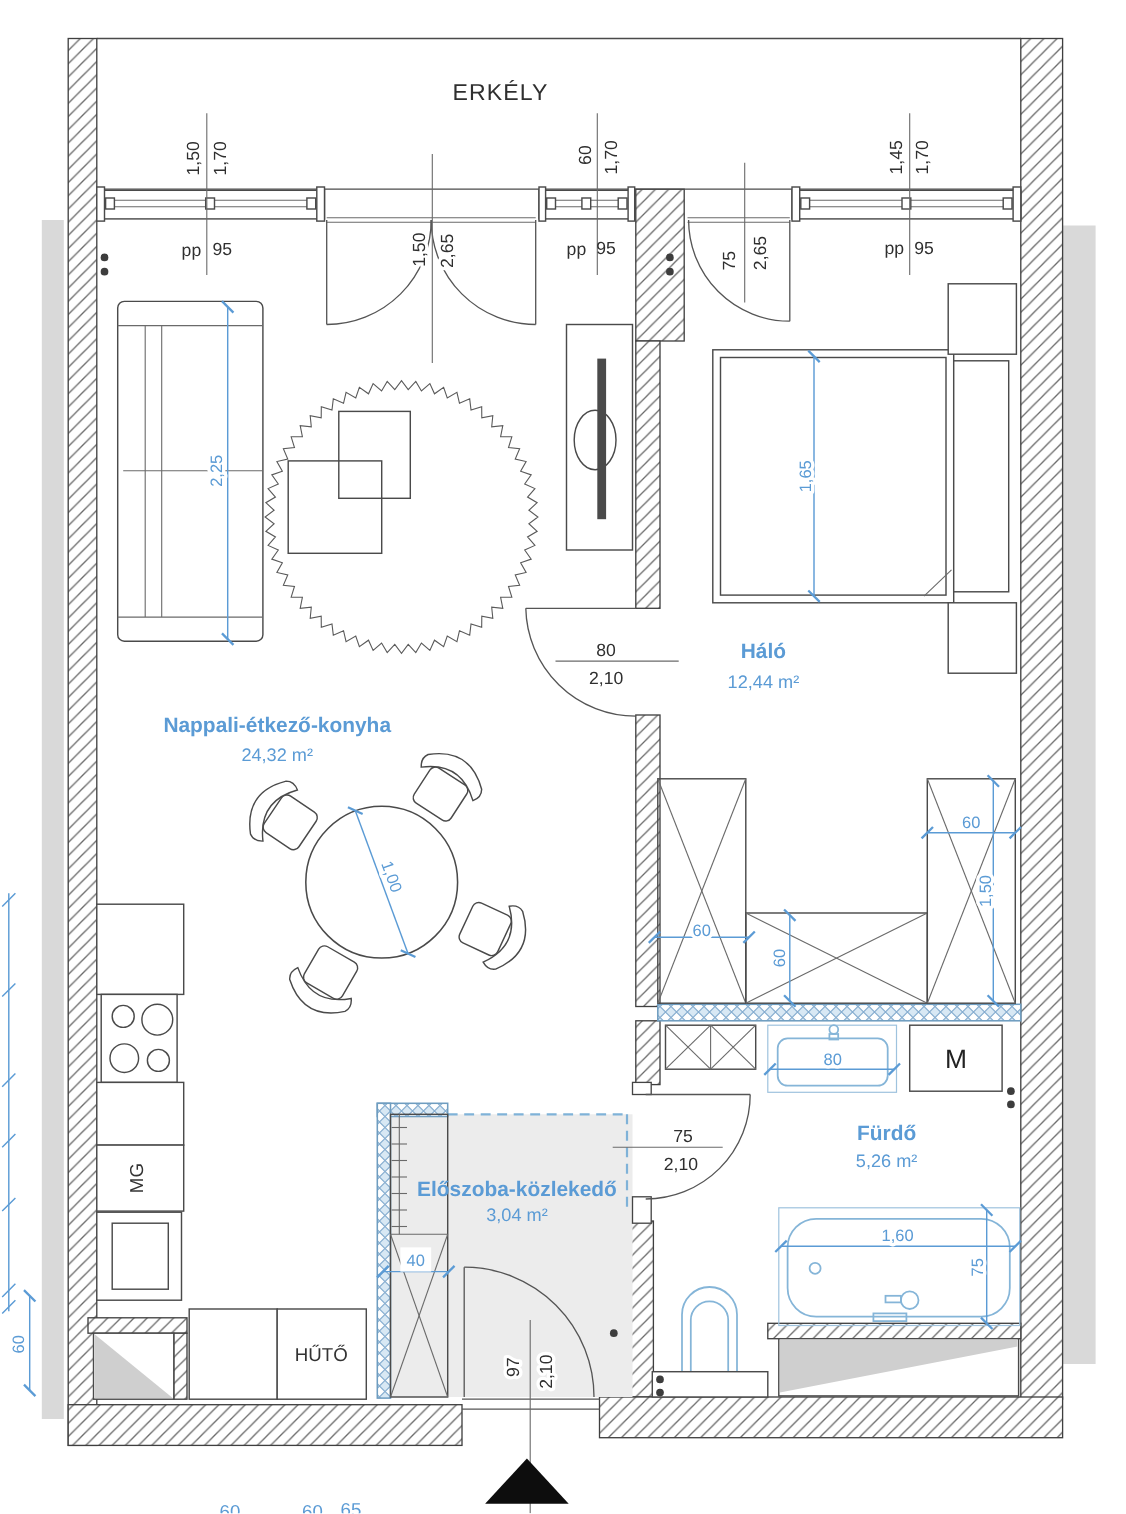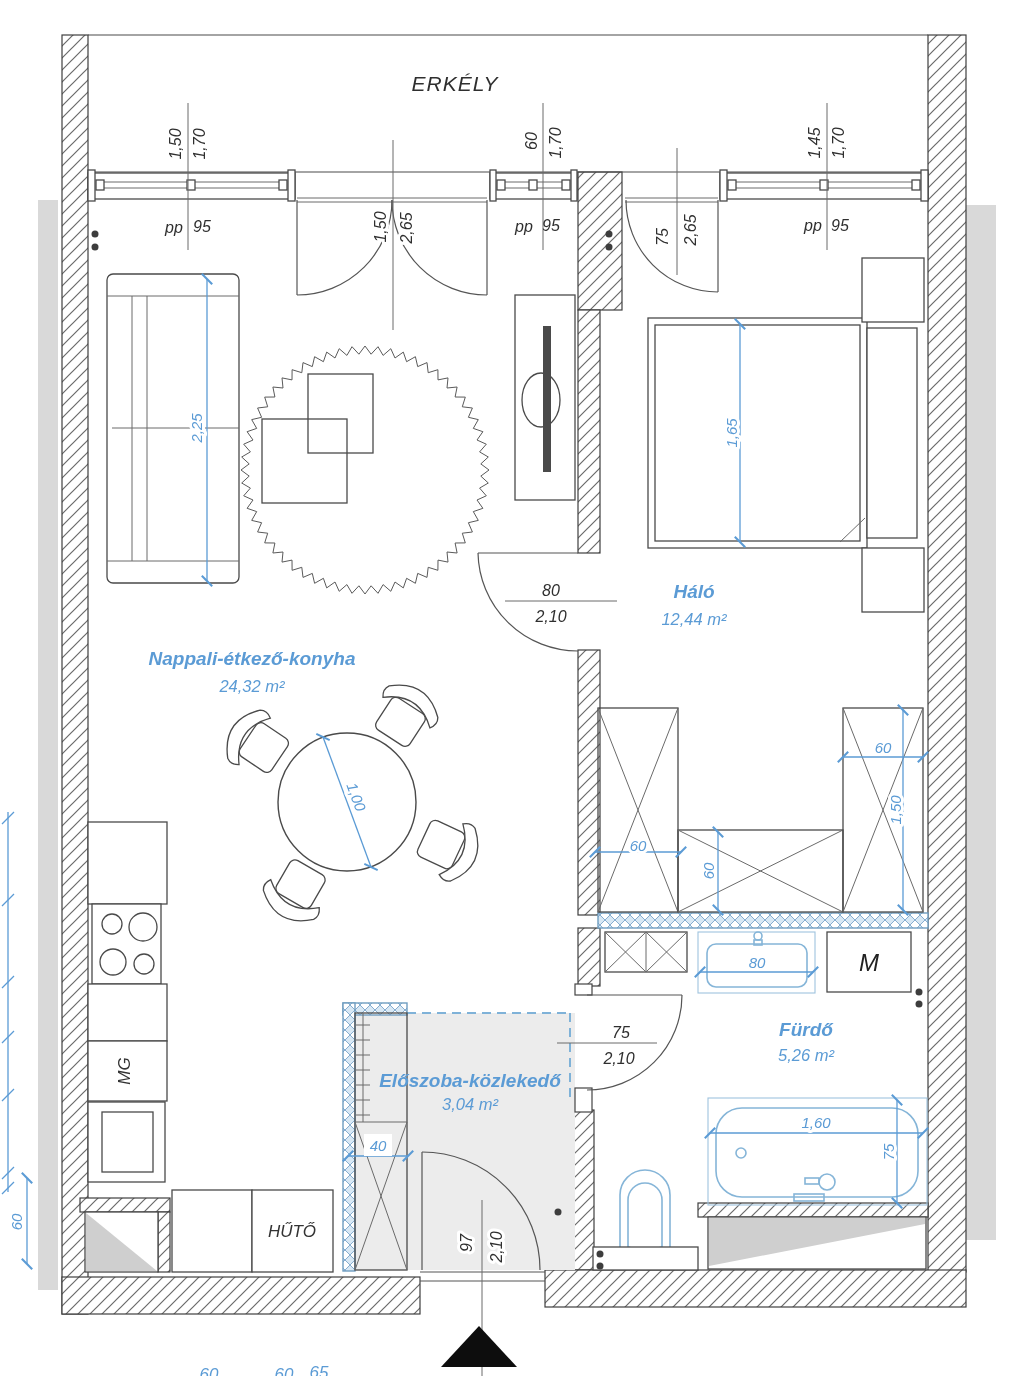--- a/index.html
+++ b/index.html
@@ -1,17 +1,17 @@
 <!DOCTYPE html>
 <html><head>
 <meta charset="utf-8">
 <style>
   html,body{margin:0;padding:0;background:#fff;}
   #plan-root{position:relative;width:1024px;height:1376px;background:#fff;overflow:hidden;
-    font-family:"Liberation Sans",sans-serif;font-style:italic;}
+    font-family:"Liberation Sans",sans-serif;}
   svg{display:block}
   .wall{fill:url(#hatch);stroke:#3f3f3f;stroke-width:1.2}
   .grey{fill:#d9d9d9}
   .furn{fill:#fff;stroke:#4a4a4a;stroke-width:1.3}
   .nofill{fill:none;stroke:#4a4a4a;stroke-width:1.3}
   .ln{stroke:#4a4a4a;stroke-width:1.2;fill:none}
   .thin{stroke:#6a6a6a;stroke-width:1;fill:none}
   .dimb{stroke:#5b9bd5;stroke-width:1.3;fill:none}
   .fix{stroke:#85b5d8;stroke-width:1.6;fill:none}
   .fixthin{stroke:#9fc3de;stroke-width:1.1;fill:none}

